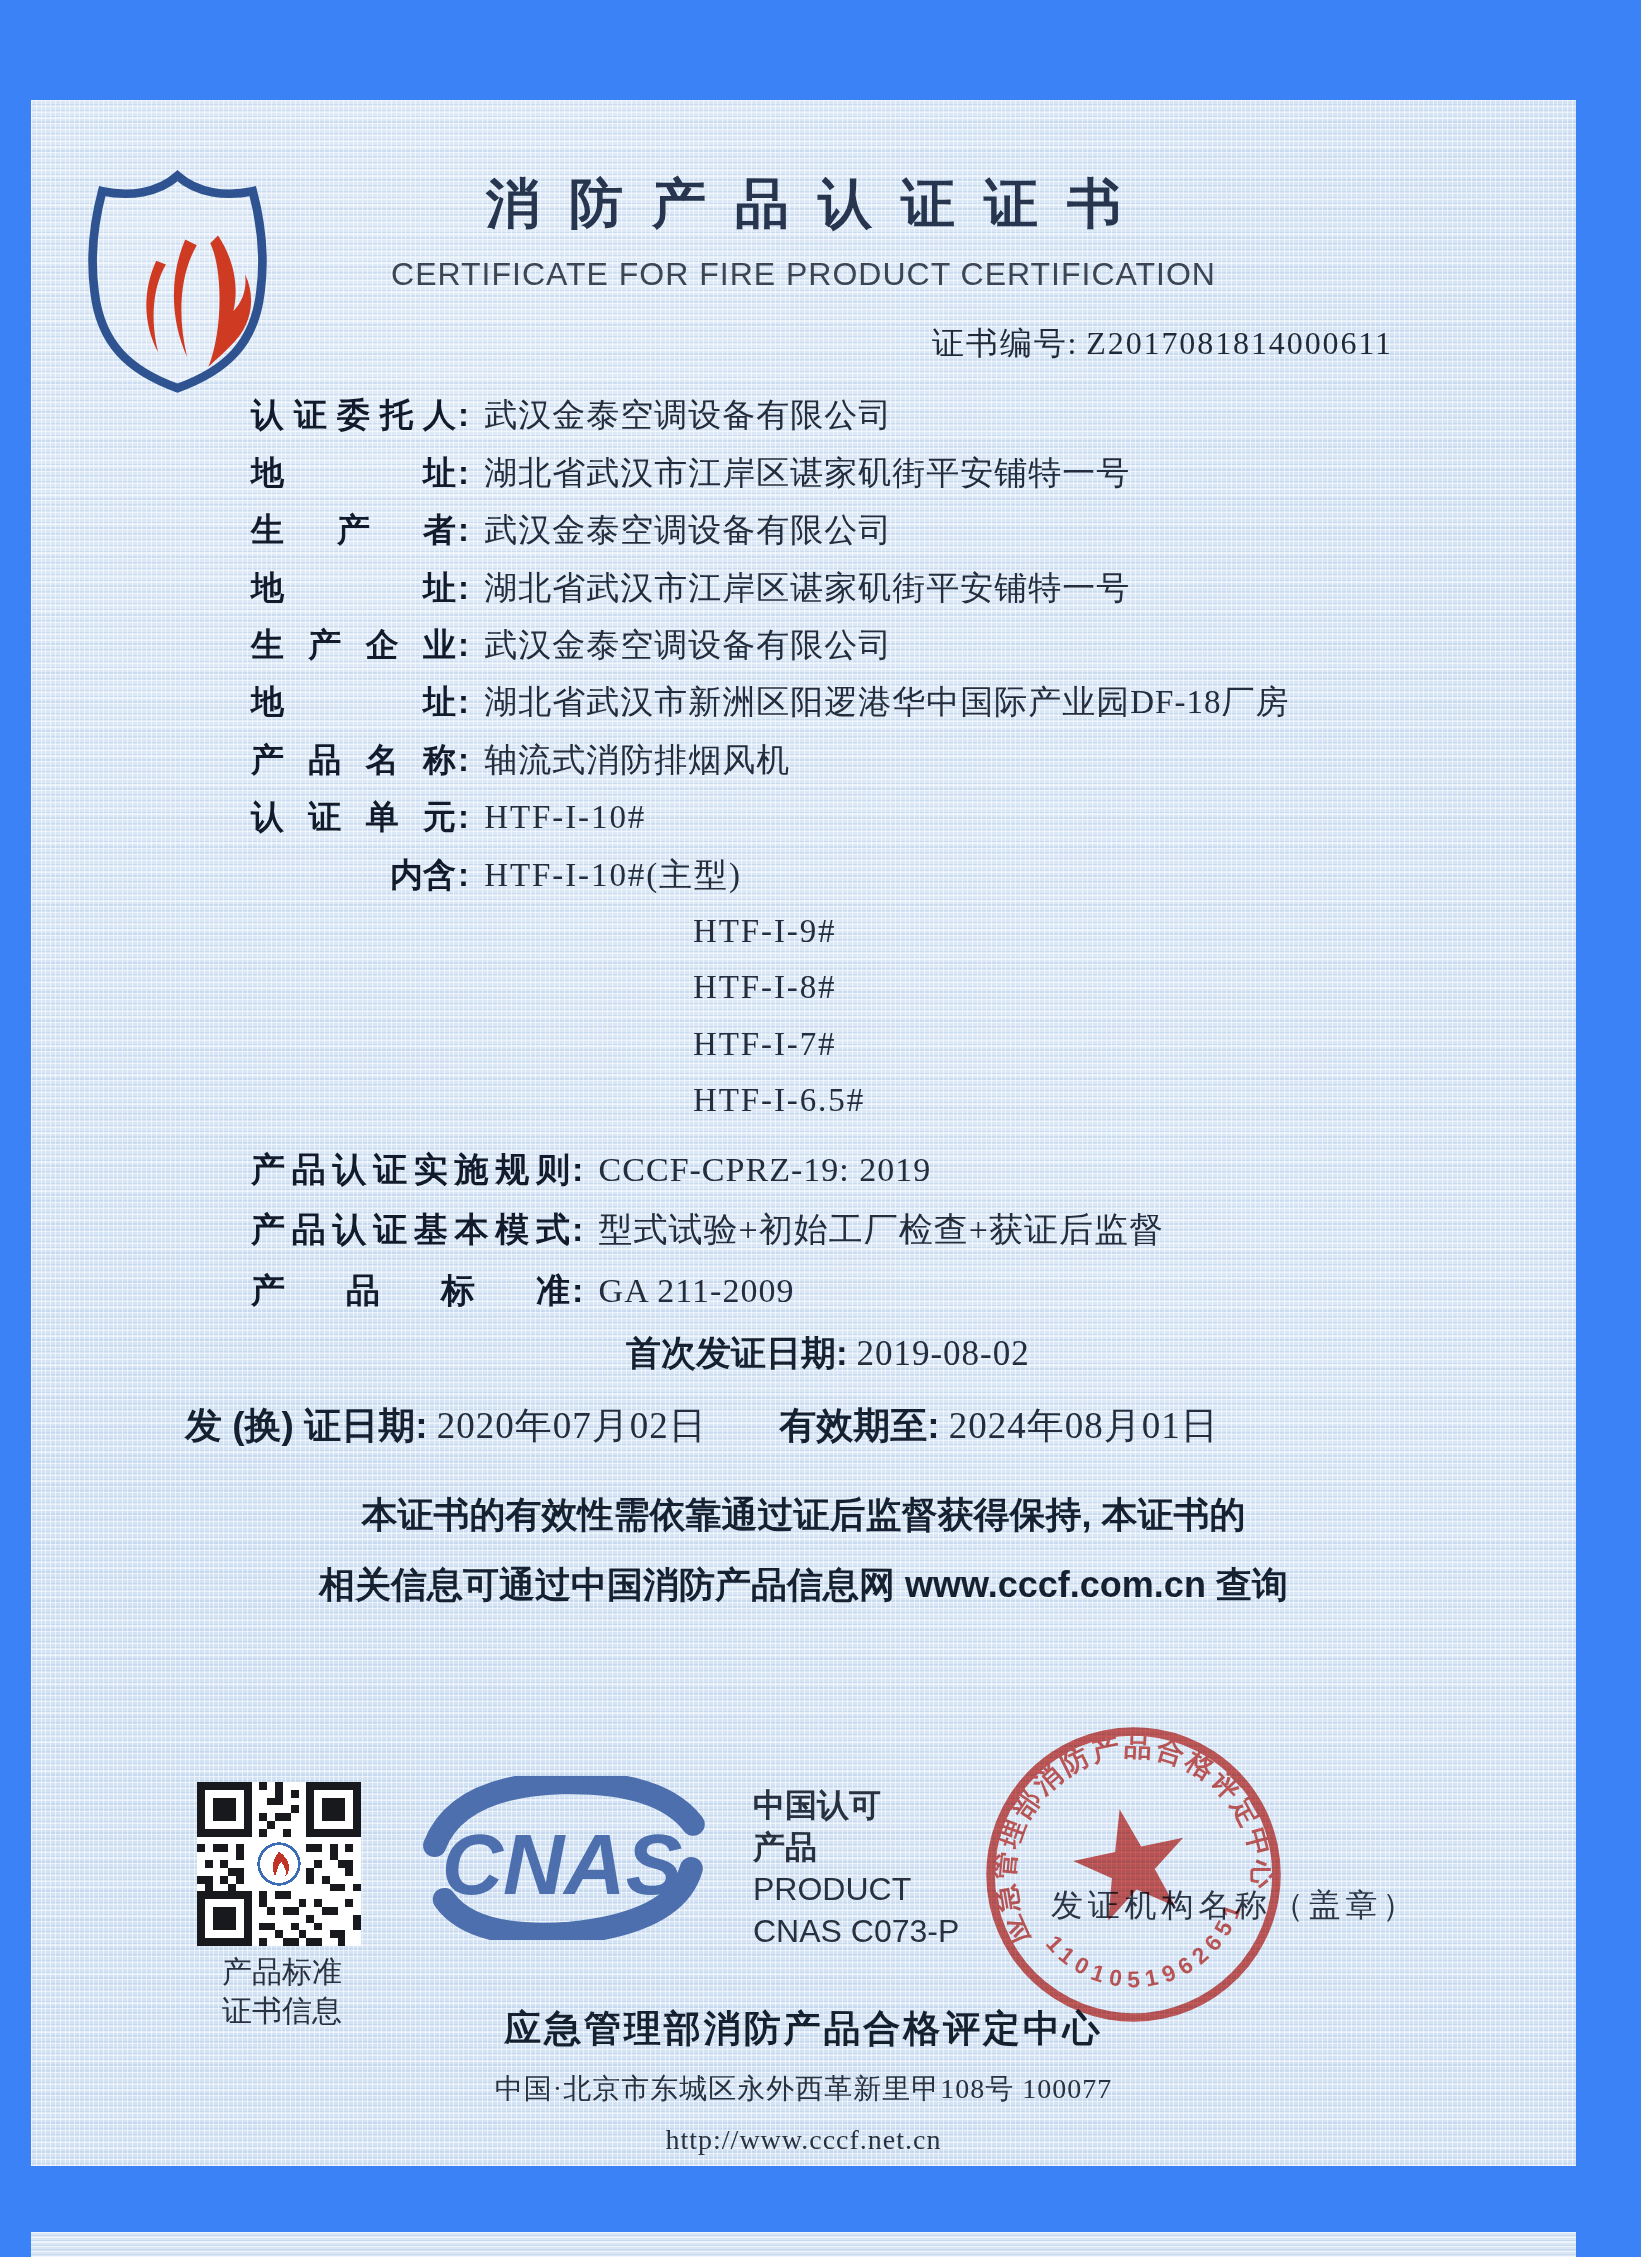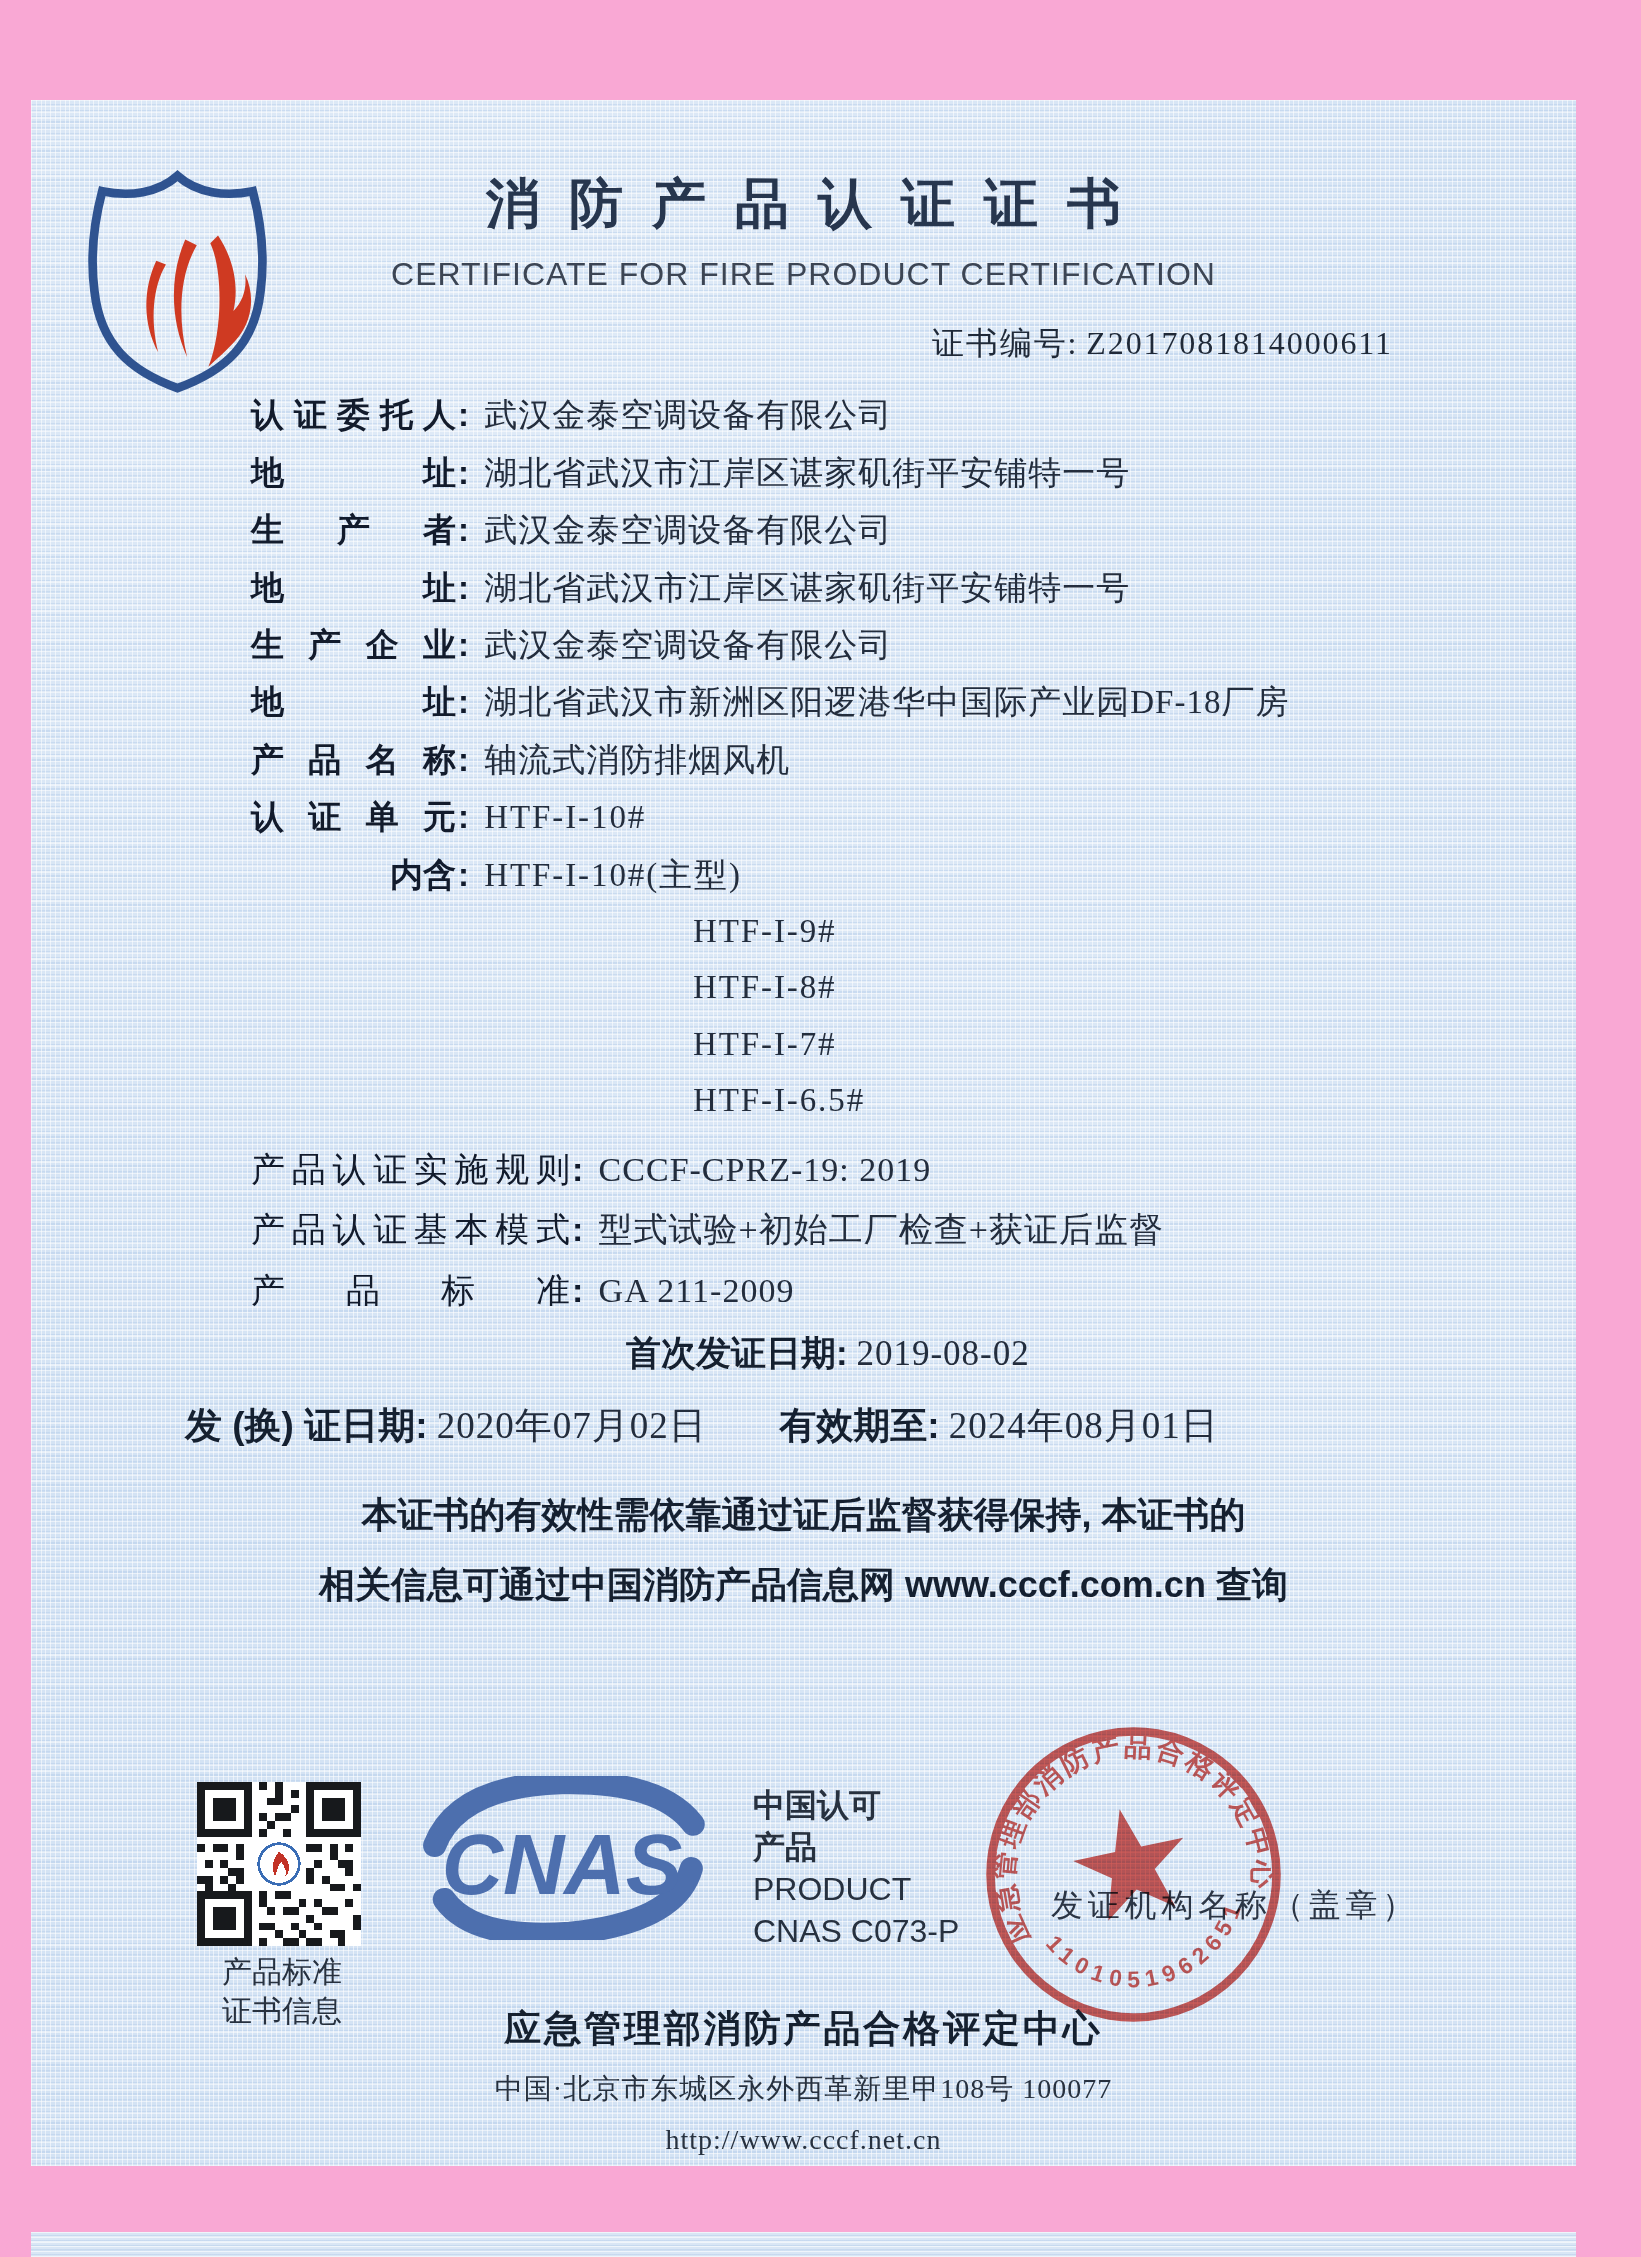--- a/index.html
+++ b/index.html
@@ -1,16 +1,16 @@
 <!DOCTYPE html>
 <html><head>
 <meta charset="utf-8">
 <style>
   html,body{margin:0;padding:0;background:#ffffff;}
-  .page{position:relative;width:1641px;height:2257px;background:#f9a8d4;overflow:hidden;
+  .page{position:relative;width:1641px;height:2257px;background:#3b82f6;overflow:hidden;
         font-family:"Liberation Serif", serif;}
   
   .cert{position:absolute;left:31px;top:100px;width:1545px;height:2066px;
         background-color:#d4e3f4;
         background-image:
           repeating-linear-gradient(90deg, rgba(255,255,255,.55) 0 1px, rgba(255,255,255,0) 1px 4.8px),
           repeating-linear-gradient(0deg, rgba(255,255,255,.5) 0 1px, rgba(173,199,231,.38) 1.9px 2.9px, rgba(255,255,255,0) 2.9px 5.8px),
           radial-gradient(circle at 28% 14%, rgba(255,255,255,.28), rgba(255,255,255,0) 55%),
           radial-gradient(circle at 72% 58%, rgba(255,255,255,.18), rgba(255,255,255,0) 50%);}
   .bottom-strip{position:absolute;left:31px;bottom:0;width:1545px;height:25px;
@@ -36,21 +36,21 @@
           text-align:justify;text-align-last:justify;}
   .flabel.right{text-align:right;text-align-last:right;}
   .fcolon{font-family:"Liberation Sans", sans-serif;font-weight:700;color:#121b2c;margin:0 15.4px 0 1.9px;}
   .fvalue{color:#232d3d;letter-spacing:1px;}
   .mono{font-family:"Liberation Serif", serif;letter-spacing:1.9px;}
   .mrow{margin:0 0 17.4px 442px;font-size:33px;line-height:39px;color:#232d3d;letter-spacing:1.9px;}
 
   .rules{margin:29px 0 0 220px;}
   .rrow{display:flex;align-items:baseline;margin-bottom:19.3px;font-size:34px;line-height:41px;}
   .rlabel{display:inline-block;width:319px;
-          font-family:"Liberation Sans", sans-serif;font-weight:400;color:#121b2c;
+          font-family:"Liberation Sans", sans-serif;font-weight:700;color:#121b2c;
           text-align:justify;text-align-last:justify;}
   .rcolon{font-family:"Liberation Sans", sans-serif;font-weight:700;color:#121b2c;margin:0 15.4px 0 1.9px;}
   .rvalue{color:#232d3d;letter-spacing:1px;}
 
   .statement{margin:15.4px 145px 0 220px;font-size:36px;line-height:58px;
              font-family:"Liberation Sans", sans-serif;font-weight:700;color:#152030;}
   .first-issue{margin:11.6px 0 0 595px;font-size:35px;}
   .first-issue .lbl,.reissue .lbl{font-family:"Liberation Sans", sans-serif;font-weight:700;color:#152030;}
   .first-issue .val,.reissue .val{font-family:"Liberation Serif", serif;font-weight:400;color:#232d3d;letter-spacing:1px;}
   .reissue{margin:24px 0 0 154px;font-size:37px;}

